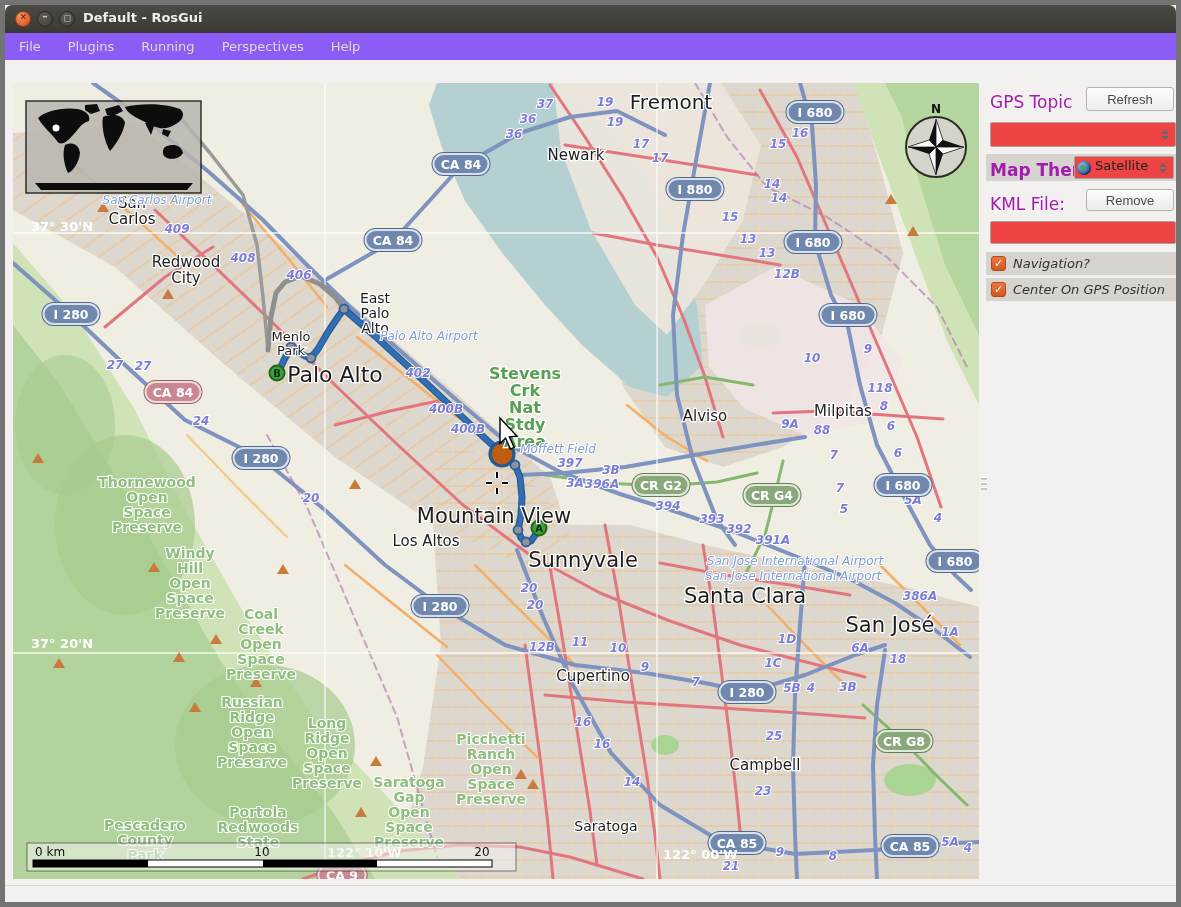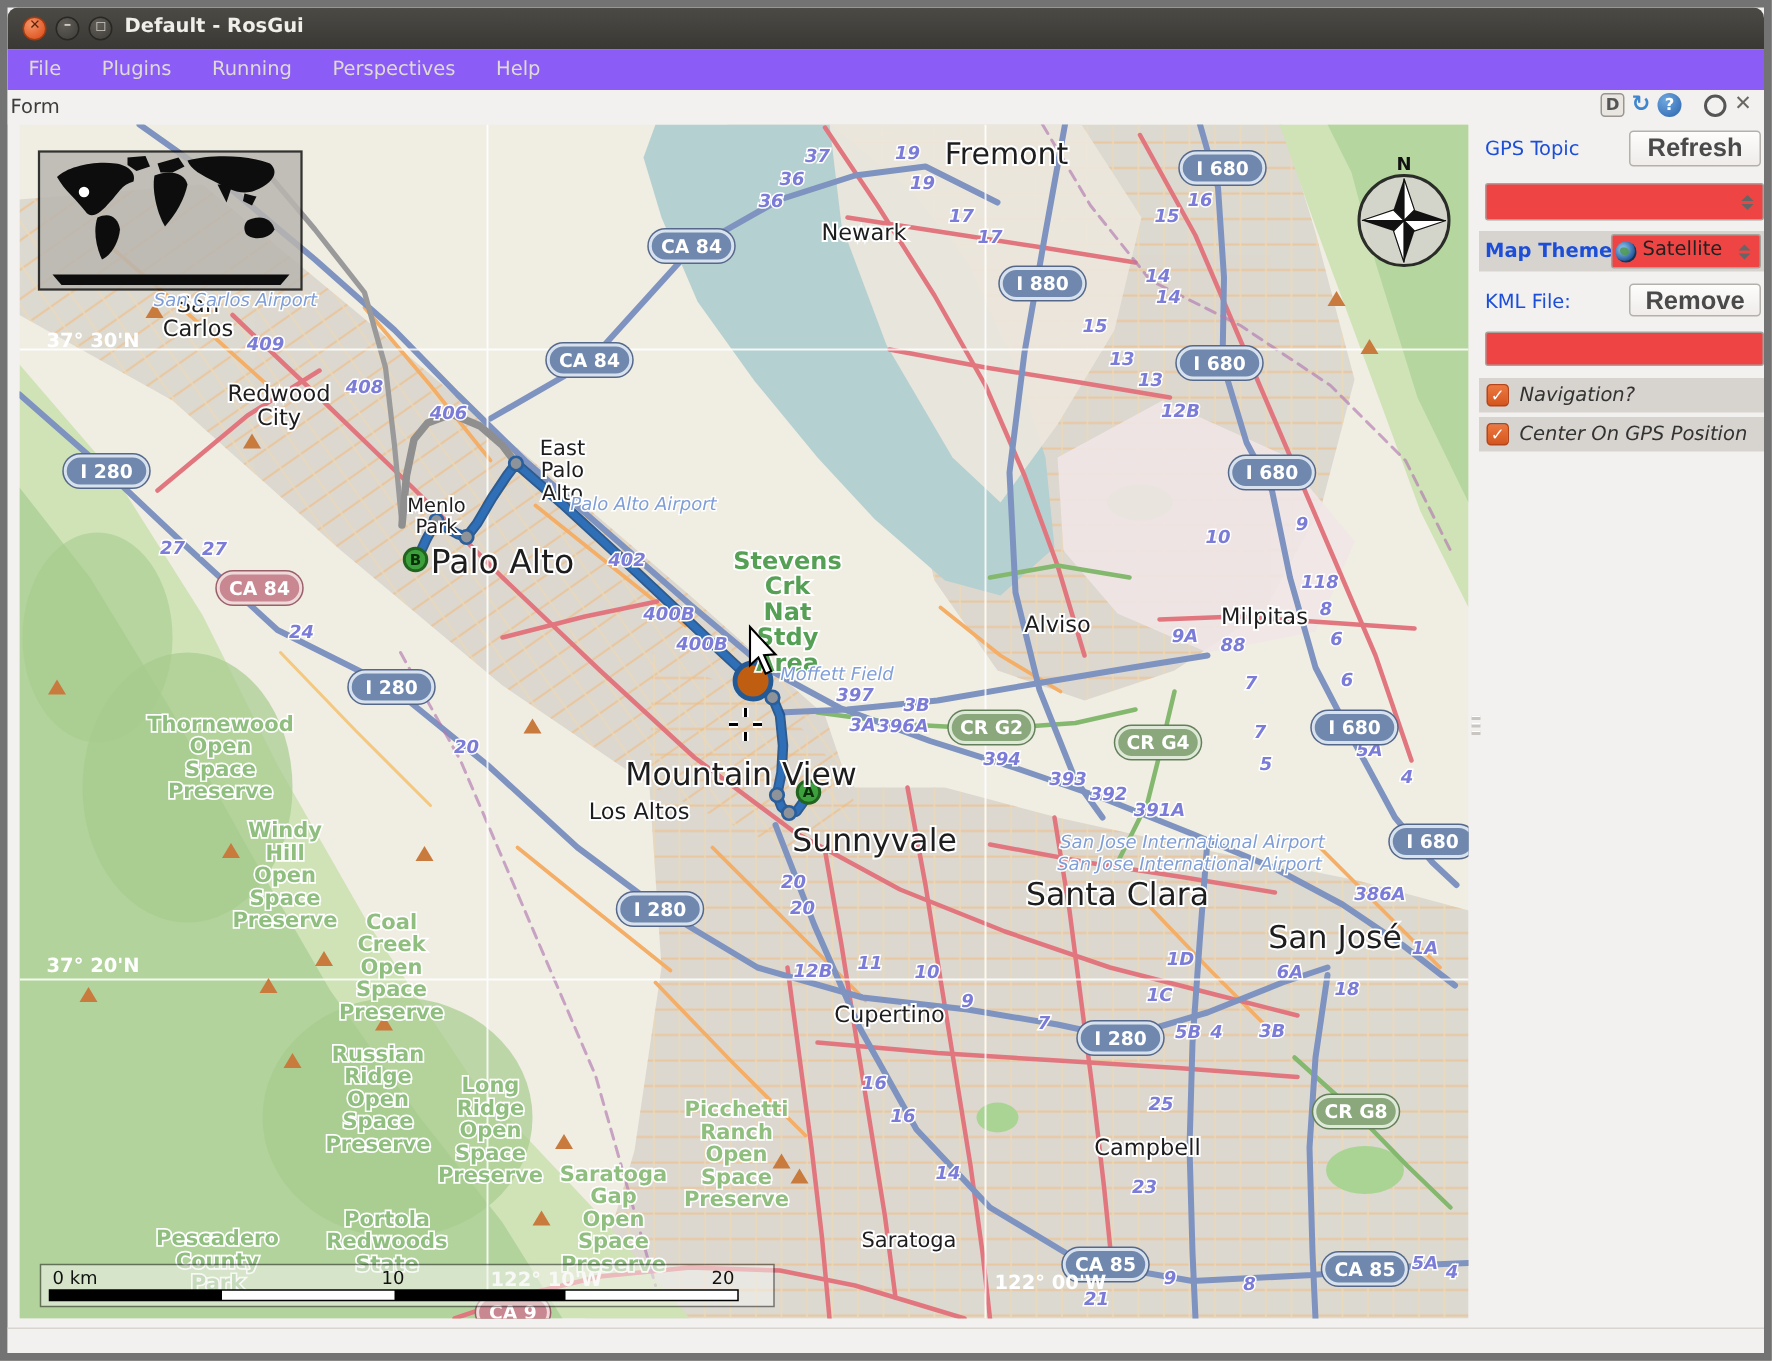--- a/index.html
+++ b/index.html
@@ -43,23 +43,23 @@
   .lbl-grat{fill:#ffffff;font-weight:700;font-size:13px;}
   .shield-txt{fill:#ffffff;font-weight:700;font-size:12.5px;}
   .marker-txt{fill:#0b2e0b;font-weight:700;font-size:10px;}
   .scale-txt{fill:#111;font-size:12px;}
   .compass-n{fill:#111;font-weight:700;font-size:12px;}
   
   .splitter{position:absolute;left:976px;top:470px;width:6px;height:20px;}
   .splitter i{display:block;height:2px;margin:2px 0;background:#c9c5c0;border-top:1px solid #fff;}
   
   .sidebar{position:absolute;left:981px;top:80px;width:192px;}
-  .sb-label{font-size:13px;color:#1d4ed8;}
+  .sb-label{font-size:17px;color:#a21caf;}
   .btn{background:linear-gradient(#fdfdfc,#efecea);border:1px solid #b4b0ab;border-radius:3px;
-       font-size:17px;color:#4a4a4a;text-align:center;position:absolute;font-weight:bold;}
+       font-size:13px;color:#4a4a4a;text-align:center;position:absolute;}
   .row{position:relative;}
   .combo,.tinput{background:#ef4444;border:1px solid #a6a29c;border-radius:2px;box-sizing:border-box;position:relative;}
   .combo-arrows{position:absolute;right:6px;top:50%;transform:translateY(-50%);display:flex;flex-direction:column;gap:2px;}
   .arr-up{width:0;height:0;border-left:4px solid transparent;border-right:4px solid transparent;border-bottom:4px solid #666;}
   .arr-dn{width:0;height:0;border-left:4px solid transparent;border-right:4px solid transparent;border-top:4px solid #666;}
   .gray-row{background:#d7d3ce;}
   .globe{display:inline-block;width:14px;height:14px;border-radius:50%;vertical-align:-2px;margin:0 4px 0 2px;
          background:radial-gradient(circle at 35% 35%,#7bb2e2 15%,#2c5e9e 60%,#133057 100%);
          box-shadow:inset -1px -1px 0 rgba(0,0,0,.4);position:relative;}
   .globe:after{content:"";position:absolute;left:3px;top:4px;width:6px;height:5px;background:#4f9a4f;border-radius:2px 3px 2px 3px;opacity:.85;}
@@ -83,30 +83,20 @@
   </div>
 
   <div class="menubar" id="menubar">
       <span class="menu-item">File</span>
       <span class="menu-item">Plugins</span>
       <span class="menu-item">Running</span>
       <span class="menu-item">Perspectives</span>
       <span class="menu-item">Help</span>
     </div>
 
-  <div class="dockbar">
-    <span class="dock-title">Form</span>
-    <span class="dock-icons" id="dockicons">
-        <span class="dico dico-detach">D</span>
-        <span class="dico dico-reload">↻</span>
-        <span class="dico dico-help">?</span>
-        <span class="dico dico-restore"></span>
-        <span class="dico dico-close">✕</span>
-      </span>
-  </div>
 
   <div class="map-wrap">
   <svg width="966" height="796" viewBox="8 78 966 796">
     <defs>
       <pattern id="gridDiag" width="16" height="16" patternUnits="userSpaceOnUse" patternTransform="rotate(-35)">
         <line x1="0" y1="4" x2="16" y2="4" stroke="#f3b46e" stroke-width="1.5"></line>
         <line x1="5" y1="0" x2="5" y2="16" stroke="#f7d6a2" stroke-width="1.1"></line>
       </pattern>
       <pattern id="gridAx" width="17" height="17" patternUnits="userSpaceOnUse">
         <line x1="0" y1="5" x2="17" y2="5" stroke="#f3b46e" stroke-width="1.4"></line>

